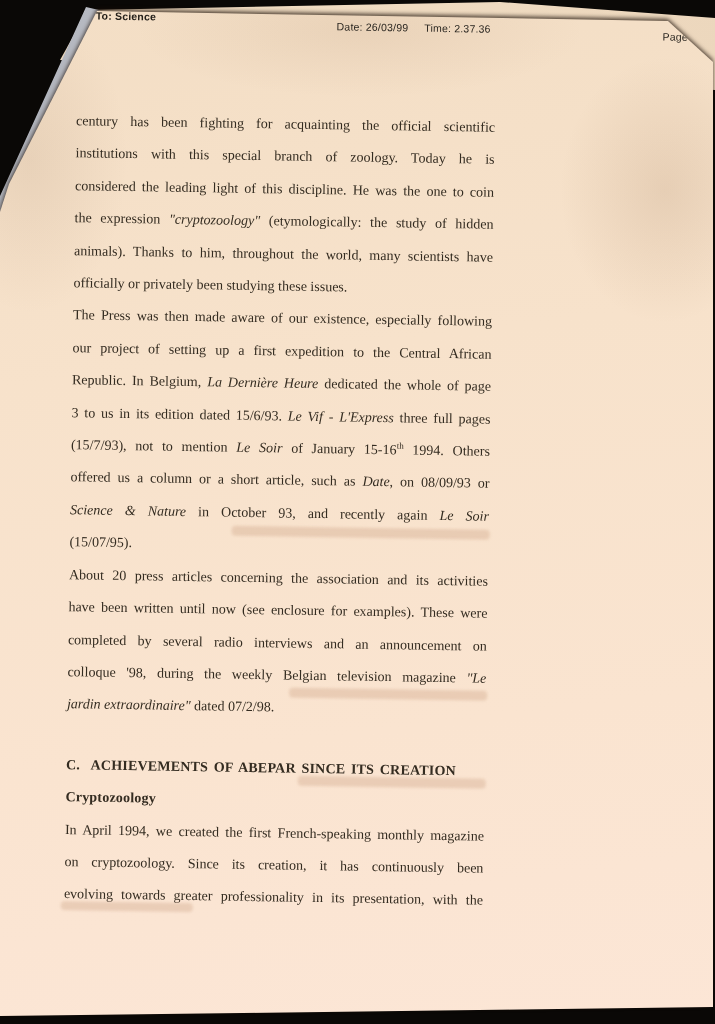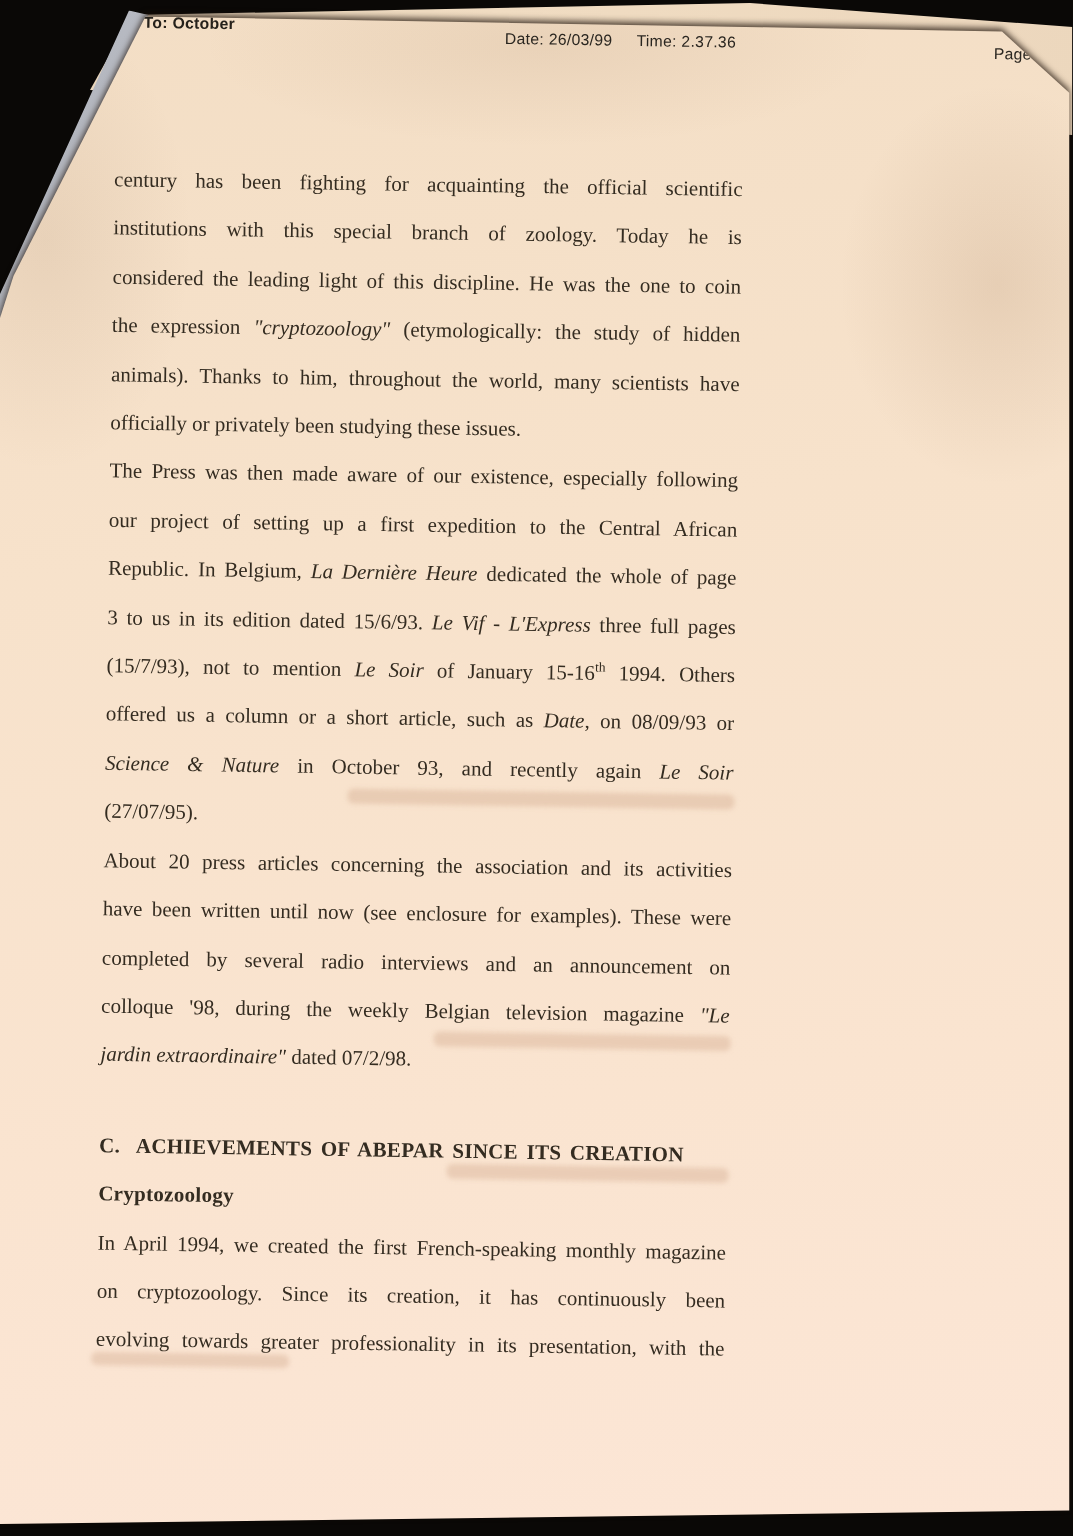--- a/index.html
+++ b/index.html
@@ -66,21 +66,21 @@
 
 <div class="back-sheet"></div>
 <div class="edge-sliver"></div>
 
 <div class="sheet-shadow-wrap">
   <div class="front-sheet">
     <div class="content">
 
       <div class="fax fax-to">
         <span class="trunc-bar"></span>
-        <span>To: October</span>
+        <span>To: Science</span>
       </div>
 
       <div class="fax fax-datetime">
         <span>Date: 26/03/99</span>
         <span>Time: 2.37.36</span>
       </div>
 
       <div class="fax fax-page">Page 2 of 5</div>
 
       <div class="body-col" id="body-col">
@@ -90,21 +90,21 @@
           <div class="line jl"><span>the expression </span><span class="seg-i">"cryptozoology"</span><span> (etymologically: the study of hidden</span></div>
           <div class="line jl"><span>animals). Thanks to him, throughout the world, many scientists have</span></div>
           <div class="line"><span>officially or privately been studying these issues.</span></div>
           <div class="line jl"><span>The Press was then made aware of our existence, especially following</span></div>
           <div class="line jl"><span>our project of setting up a first expedition to the Central African</span></div>
           <div class="line jl"><span>Republic. In Belgium, </span><span class="seg-i">La Dernière Heure</span><span> dedicated the whole of page</span></div>
           <div class="line jl"><span>3 to us in its edition dated 15/6/93. </span><span class="seg-i">Le Vif - L'Express</span><span> three full pages</span></div>
           <div class="line jl"><span>(15/7/93), not to mention </span><span class="seg-i">Le Soir</span><span> of January 15-16</span><sup>th</sup><span> 1994. Others</span></div>
           <div class="line jl"><span>offered us a column or a short article, such as </span><span class="seg-i">Date</span><span>, on 08/09/93 or</span></div>
           <div class="line jl"><span class="seg-i">Science &amp; Nature</span><span> in October 93, and recently again </span><span class="seg-i">Le Soir</span></div>
-          <div class="line"><span>(27/07/95).</span></div>
+          <div class="line"><span>(15/07/95).</span></div>
           <div class="line jl"><span>About 20 press articles concerning the association and its activities</span></div>
           <div class="line jl"><span>have been written until now (see enclosure for examples). These were</span></div>
           <div class="line jl"><span>completed by several radio interviews and an announcement on</span></div>
           <div class="line jl"><span>colloque '98, during the weekly Belgian television magazine </span><span class="seg-i">"Le</span></div>
           <div class="line"><span class="seg-i">jardin extraordinaire"</span><span> dated 07/2/98.</span></div>
           <div class="line heading gap-before"><span>C.  ACHIEVEMENTS OF ABEPAR SINCE ITS CREATION</span></div>
           <div class="line heading"><span>Cryptozoology</span></div>
           <div class="line jl"><span>In April 1994, we created the first French-speaking monthly magazine</span></div>
           <div class="line jl"><span>on cryptozoology. Since its creation, it has continuously been</span></div>
           <div class="line jl"><span>evolving towards greater professionality in its presentation, with the</span></div>

